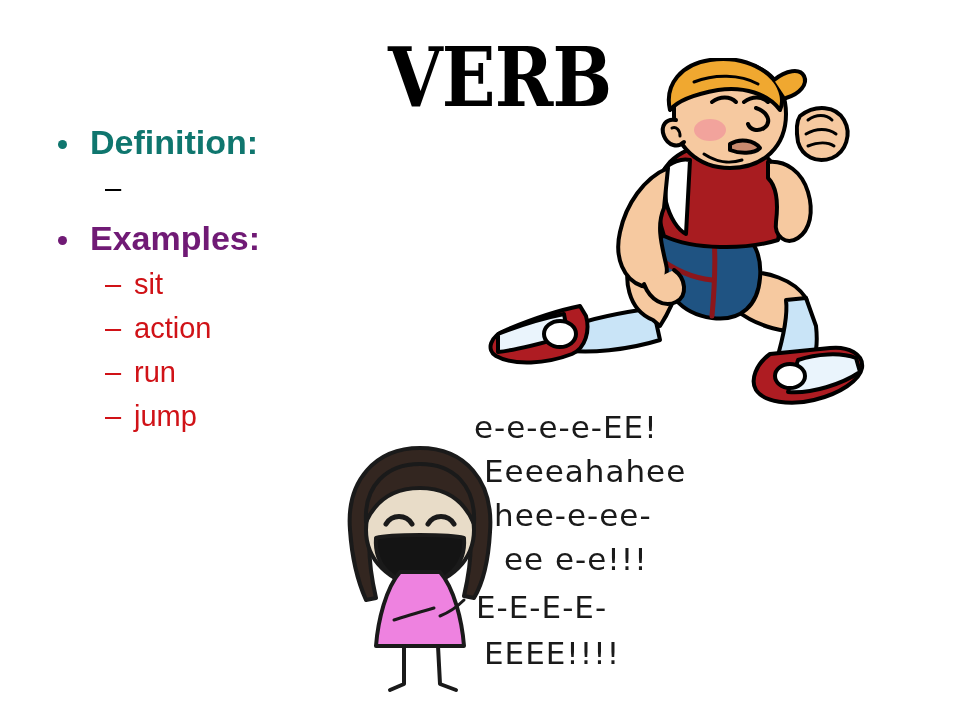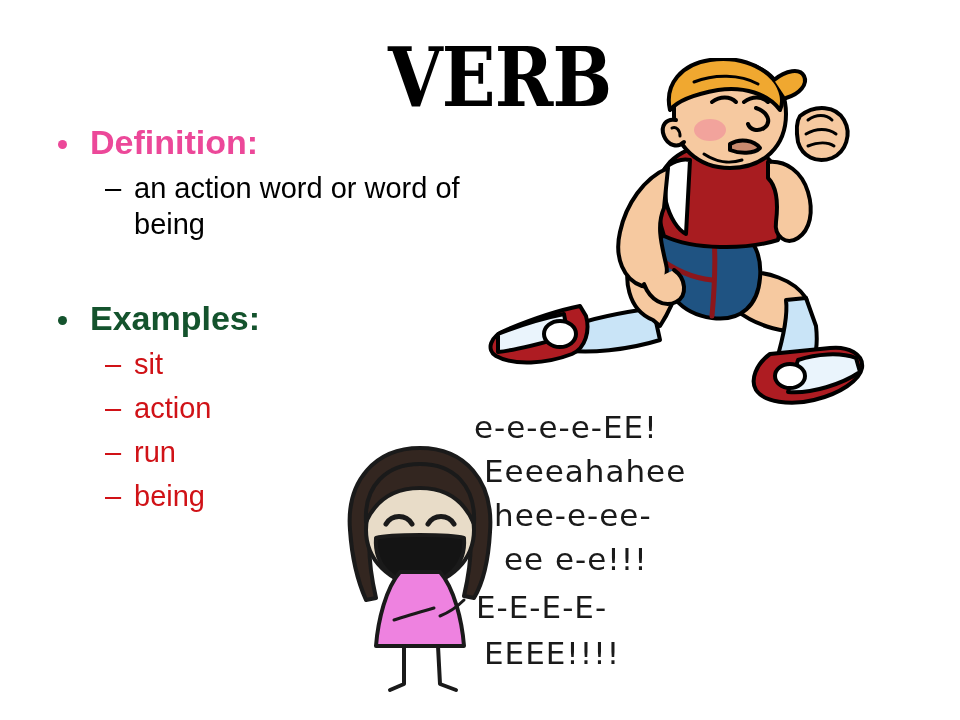--- a/index.html
+++ b/index.html
@@ -42,33 +42,33 @@
     top: 122px;
     width: 420px;
   }
 
   .lvl1 {
     position: relative;
     padding-left: 46px;
     font-size: 34px;
     line-height: 40px;
     font-weight: bold;
-    color: #ec4899;
+    color: #0f766e;
     margin-bottom: 6px;
   }
   .lvl1 .dot {
     position: absolute;
     left: 14px;
     top: 0.52em;
     width: 9px;
     height: 9px;
     border-radius: 50%;
     background: currentColor;
   }
-  .lvl1.red { color: #14532d; }
+  .lvl1.red { color: #701a75; }
 
   .lvl2 {
     position: relative;
     padding-left: 90px;
     font-size: 29px;
     line-height: 36px;
     font-weight: normal;
     color: #000000;
     margin-top: 8px;
   }
@@ -125,41 +125,41 @@
 
     <div class="lvl1">
       <span class="dot"></span><span>Definition:</span>
     </div>
 
     <div class="lvl2">
       <span class="dash">–</span>
     </div>
 
     <div class="lvl2">
-      <span class="dash">–</span><span>an action word or word of being</span>
+      <span class="dash">–</span>
     </div>
 
     <div class="lvl1 red gap-examples">
       <span class="dot"></span><span>Examples:</span>
     </div>
 
     <div class="lvl2 red">
       <span class="dash">–</span><span>sit</span>
     </div>
 
     <div class="lvl2 red">
       <span class="dash">–</span><span>action</span>
     </div>
 
     <div class="lvl2 red">
       <span class="dash">–</span><span>run</span>
     </div>
 
     <div class="lvl2 red">
-      <span class="dash">–</span><span>being</span>
+      <span class="dash">–</span><span>jump</span>
     </div>
 
   </div>
 
   <svg id="boy" viewBox="0 0 400 360">
     <g stroke="#000" stroke-width="4" stroke-linejoin="round" stroke-linecap="round">
 
       <path d="M185 250 C150 255 120 262 104 268 L96 292 C120 296 160 292 192 282 Z" fill="#C9E4F7"></path>
 
       <path d="M112 248 C92 252 62 262 38 272 C22 278 18 292 28 298 C46 308 78 306 104 296 C118 290 122 272 118 258 Z" fill="#AE1C22"></path>

